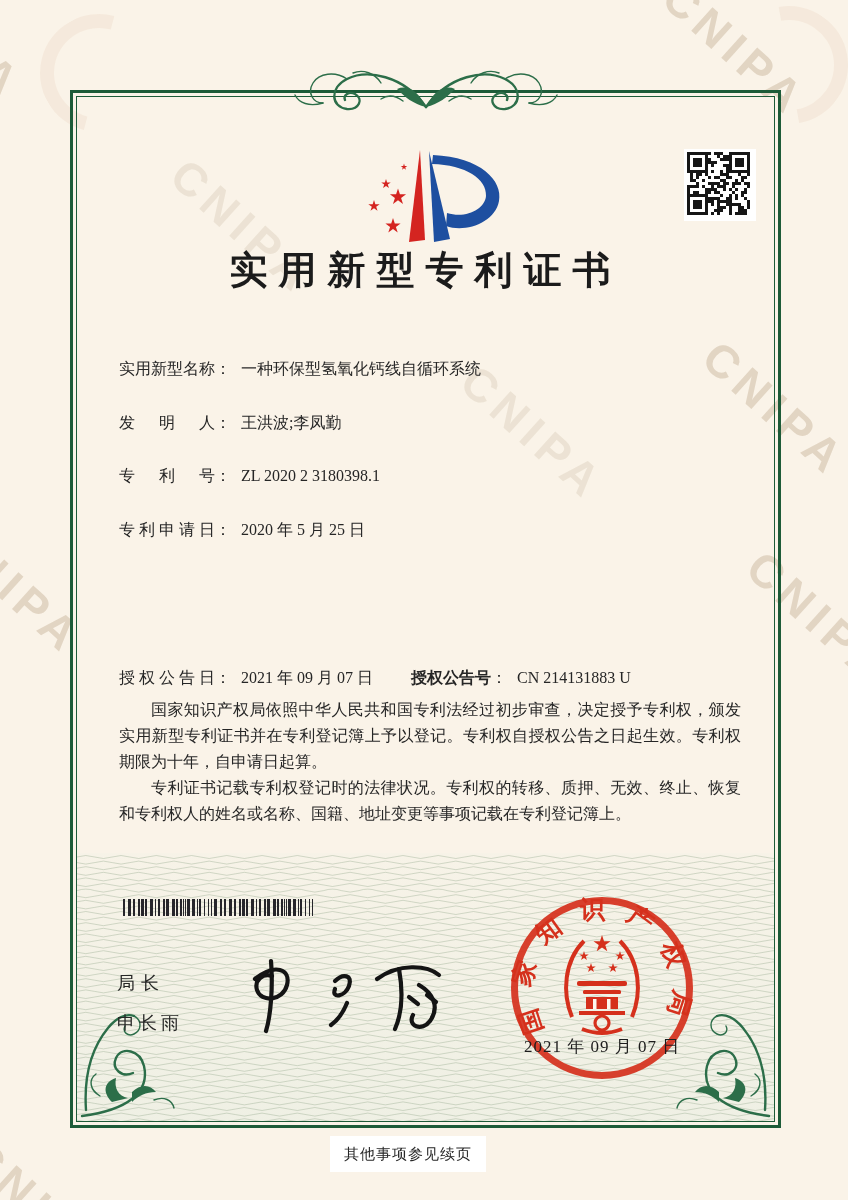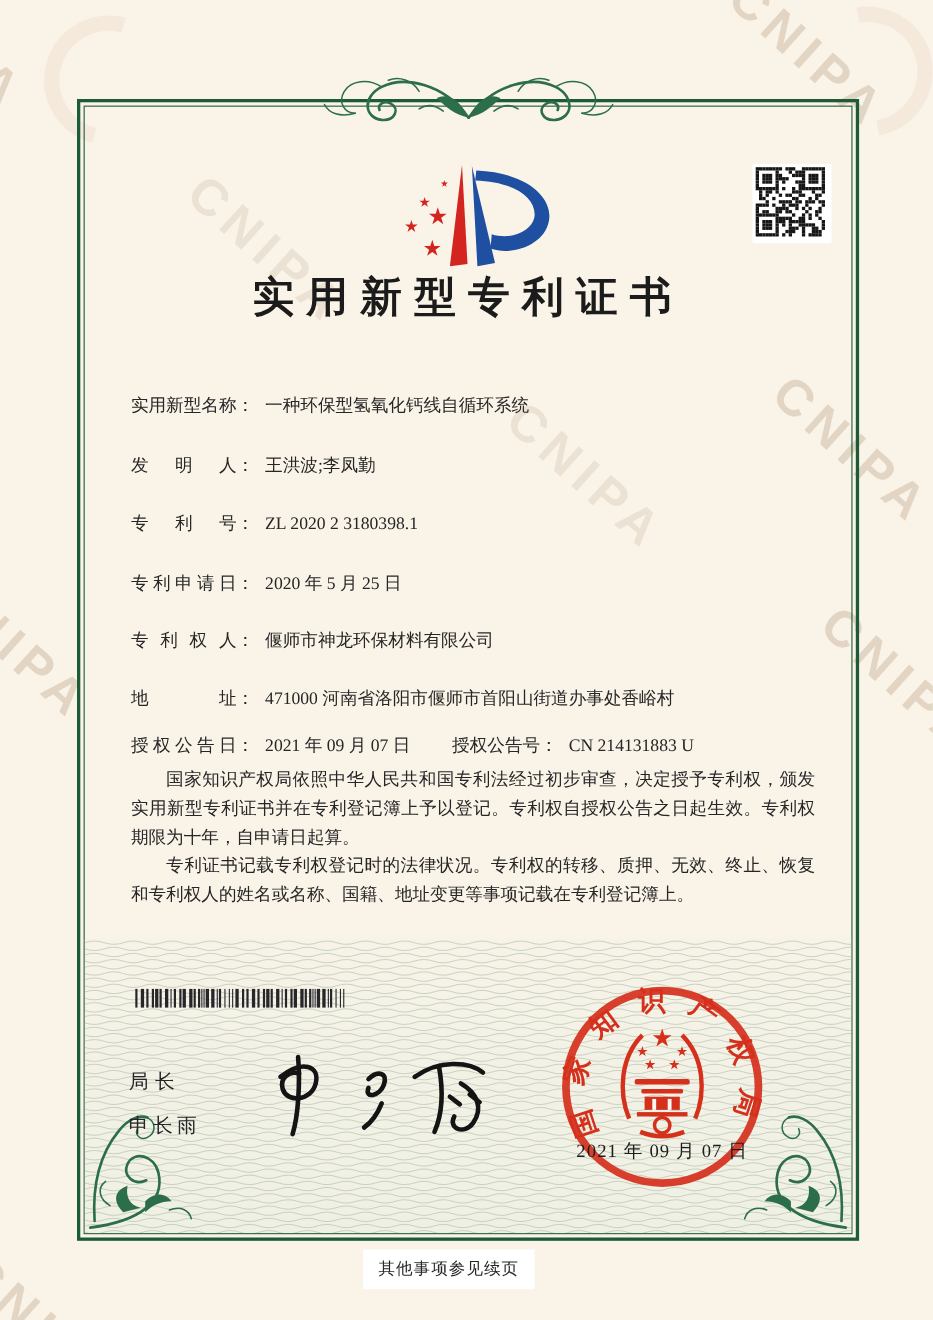--- a/index.html
+++ b/index.html
@@ -40,21 +40,21 @@
   .logo{position:absolute;left:278px;top:50px;z-index:4;}
   .qr{position:absolute;left:611px;top:56px;width:68px;height:68px;background:#fff;padding:2px;z-index:4;}
   .qr i{position:absolute;width:3px;height:3px;background:#161616;}
   .qr .grid{position:absolute;left:3px;top:3px;width:63px;height:63px;}
   .title{position:absolute;left:0;top:152px;width:100%;text-align:center;
     font-size:38px;font-weight:bold;letter-spacing:11px;color:#1b1b1b;z-index:4;}
   .frow{position:absolute;left:46px;width:630px;font-size:16px;z-index:4;white-space:nowrap;}
   .flabel{display:inline-block;width:96px;text-align:justify;text-align-last:justify;vertical-align:top;}
   .fcolon::after{content:"：";}
   .fvalue{margin-left:10px;}
-  .flabel2{margin-left:38px;}
+  .flabel2{margin-left:38px;font-weight:bold;}
   .paras{position:absolute;left:46px;top:604px;width:622px;font-size:16px;
     line-height:26px;text-align:justify;z-index:4;}
   .paras p{margin:0;text-indent:2em;}
   .barcode{position:absolute;left:50px;top:806px;height:17px;z-index:4;font-size:0;}
   .barcode b{display:inline-block;height:100%;background:#26262b;vertical-align:top;}
   .sig-title{position:absolute;left:44px;top:878px;font-size:18px;letter-spacing:6px;z-index:4;}
   .sig-name{position:absolute;left:44px;top:918px;font-size:18px;letter-spacing:4px;z-index:4;}
   .sig-hand{position:absolute;left:168px;top:852px;z-index:4;}
   .sig-hand path{stroke:#141414;stroke-width:4.2;fill:none;stroke-linecap:round;}
   
@@ -446,26 +446,20 @@
   </div>
   <div class="frow" style="top:320px">
     <span class="flabel">发明人</span><span class="fcolon"></span><span class="fvalue">王洪波;李凤勤</span>
   </div>
   <div class="frow" style="top:373px">
     <span class="flabel">专利号</span><span class="fcolon"></span><span class="fvalue">ZL 2020 2 3180398.1</span>
   </div>
   <div class="frow" style="top:427px">
     <span class="flabel">专利申请日</span><span class="fcolon"></span><span class="fvalue">2020 年 5 月 25 日</span>
   </div>
-  <div class="frow" style="top:479px">
-    <span class="flabel">专利权人</span><span class="fcolon"></span><span class="fvalue">偃师市神龙环保材料有限公司</span>
-  </div>
-  <div class="frow" style="top:532px">
-    <span class="flabel">地址</span><span class="fcolon"></span><span class="fvalue">471000 河南省洛阳市偃师市首阳山街道办事处香峪村</span>
-  </div>
   <div class="frow" style="top:575px">
     <span class="flabel">授权公告日</span><span class="fcolon"></span><span class="fvalue">2021 年 09 月 07 日</span><span class="flabel2">授权公告号</span><span class="fcolon"></span><span class="fvalue">CN 214131883 U</span>
   </div>
 
   <div class="paras">
     <p>国家知识产权局依照中华人民共和国专利法经过初步审查，决定授予专利权，颁发实用新型专利证书并在专利登记簿上予以登记。专利权自授权公告之日起生效。专利权期限为十年，自申请日起算。</p>
     <p>专利证书记载专利权登记时的法律状况。专利权的转移、质押、无效、终止、恢复和专利权人的姓名或名称、国籍、地址变更等事项记载在专利登记簿上。</p>
   </div>
 
   <div class="barcode"><b style="width:2px;margin-right:3px"></b><b style="width:3px;margin-right:2px"></b><b style="width:2px;margin-right:3px"></b><b style="width:2px;margin-right:1px"></b><b style="width:3px;margin-right:1px"></b><b style="width:2px;margin-right:3px"></b><b style="width:3px;margin-right:2px"></b><b style="width:1px;margin-right:2px"></b><b style="width:2px;margin-right:3px"></b><b style="width:2px;margin-right:1px"></b><b style="width:3px;margin-right:3px"></b><b style="width:3px;margin-right:1px"></b><b style="width:2px;margin-right:2px"></b><b style="width:2px;margin-right:1px"></b><b style="width:1px;margin-right:1px"></b><b style="width:1px;margin-right:1px"></b><b style="width:3px;margin-right:2px"></b><b style="width:3px;margin-right:2px"></b><b style="width:1px;margin-right:1px"></b><b style="width:2px;margin-right:3px"></b><b style="width:1px;margin-right:3px"></b><b style="width:1px;margin-right:2px"></b><b style="width:1px;margin-right:2px"></b><b style="width:3px;margin-right:3px"></b><b style="width:2px;margin-right:2px"></b><b style="width:2px;margin-right:3px"></b><b style="width:3px;margin-right:2px"></b><b style="width:2px;margin-right:3px"></b><b style="width:2px;margin-right:1px"></b><b style="width:3px;margin-right:1px"></b><b style="width:2px;margin-right:3px"></b><b style="width:3px;margin-right:2px"></b><b style="width:1px;margin-right:2px"></b><b style="width:2px;margin-right:3px"></b><b style="width:2px;margin-right:1px"></b><b style="width:3px;margin-right:3px"></b><b style="width:3px;margin-right:1px"></b><b style="width:2px;margin-right:2px"></b><b style="width:2px;margin-right:1px"></b><b style="width:1px;margin-right:1px"></b><b style="width:1px;margin-right:1px"></b><b style="width:3px;margin-right:2px"></b><b style="width:3px;margin-right:2px"></b><b style="width:1px;margin-right:1px"></b><b style="width:2px;margin-right:3px"></b><b style="width:1px;margin-right:3px"></b><b style="width:1px;margin-right:2px"></b><b style="width:1px;margin-right:2px"></b></div>

